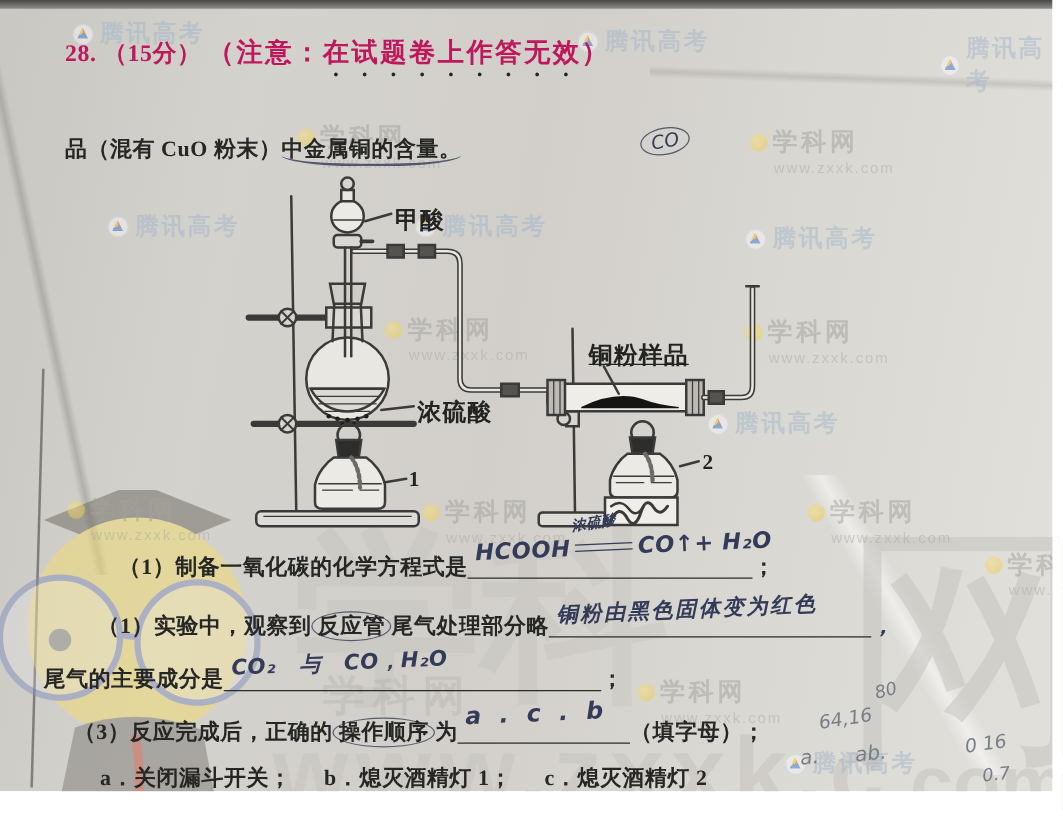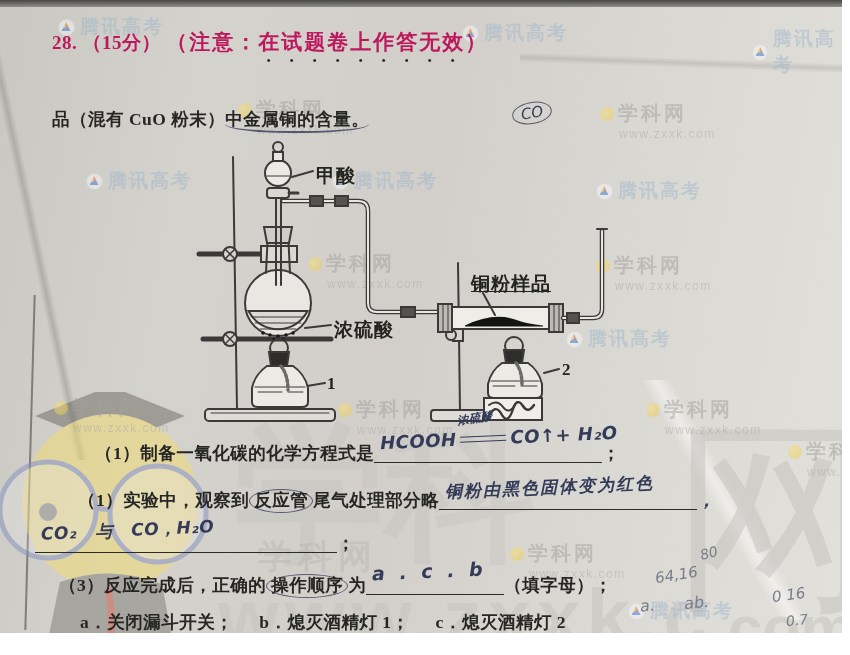--- a/index.html
+++ b/index.html
@@ -313,21 +313,21 @@
   <div class="dlab" style="left:562px;top:360px;font-size:17px;">2</div>
 
   <div class="pt" style="left:95px;top:441px;">
     <span>（1）制备一氧化碳的化学方程式是</span><span class="blank" style="width:228px;"><span class="hw hw-ans"><span>HCOOH</span><span class="cond"><span class="cond-txt hw">浓硫酸</span><span class="eqlines"></span></span><span>CO↑+ H₂O</span></span></span><span>；</span>
   </div>
 
   <div class="pt" style="left:78px;top:488px;">
     <span>（1）实验中，观察到</span><span class="circ">反应管</span><span>尾气处理部分略</span><span class="blank" style="width:258px;"><span class="hw hw-ans" style="top:-12px;font-size:17px;letter-spacing:2px;">铜粉由黑色固体变为红色</span></span><span class="hw" style="font-size:18px;">，</span>
   </div>
   <div class="pt" style="left:35px;top:531px;">
-    <span class="blank" style="width:302px;"><span class="hw hw-ans" style="top:-12px;font-size:17px;word-spacing:12px;">CO₂ 与 CO，H₂O</span></span><span>；</span>
+    <span>尾气的主要成分是</span><span class="blank" style="width:302px;"><span class="hw hw-ans" style="top:-12px;font-size:17px;word-spacing:12px;">CO₂ 与 CO，H₂O</span></span><span>；</span>
   </div>
 
   <div class="pt" style="left:42px;top:573px;margin-left:17px;">
     <span>（3）反应完成后，正确的</span><span class="circ">操作顺序</span><span>为</span><span class="blank" style="width:138px;"><span class="hw hw-ans" style="top:-13px;font-size:19px;letter-spacing:4px;">a . c . b</span></span><span>（填字母）；</span>
   </div>
 
   <div class="pt" style="left:80px;top:610px;text-align:center;">
     <span style="margin-right:26px;">a．关闭漏斗开关；</span><span style="margin-right:26px;">b．熄灭酒精灯 1；</span><span>c．熄灭酒精灯 2</span>
   </div>
 

